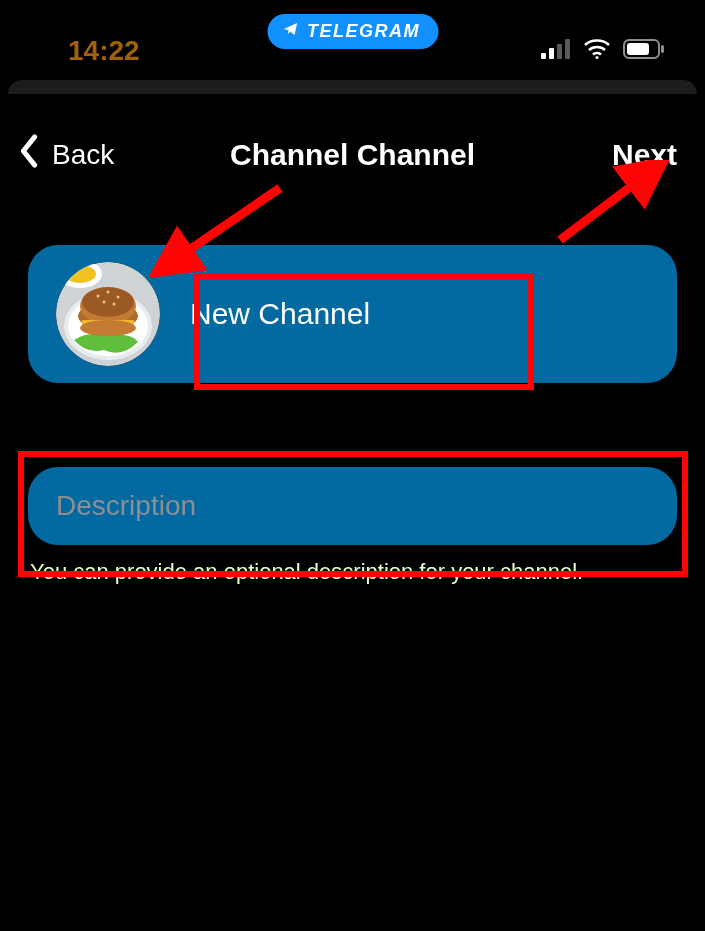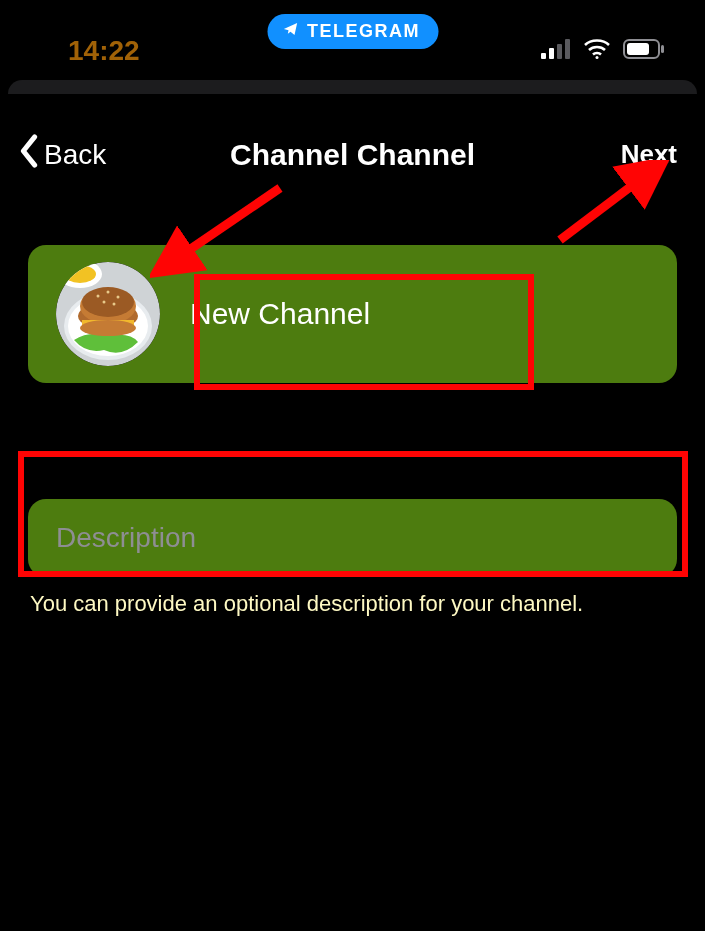--- a/index.html
+++ b/index.html
@@ -34,20 +34,21 @@
     .telegram-pill {
       position: absolute;
       left: 50%;
       top: 14px;
       transform: translateX(-50%);
       background: #1190ff;
       border-radius: 20px;
       padding: 7px 18px 7px 14px;
       display: flex;
       gap: 8px;
+      font-style: italic;
     }
     .telegram-pill .plane {
       display: inline-block;
     }
     .telegram-pill .label {
       font-size: 18px;
       font-weight: 700;
       letter-spacing: 1.5px;
       color: #ffffff;
     }
@@ -69,55 +70,55 @@
     .nav-header {
       display: flex;
       align-items: center;
       justify-content: space-between;
       padding: 40px 28px 0 18px;
       position: relative;
     }
     .nav-back {
       display: flex;
       align-items: center;
-      gap: 4px;
+      gap: 12px;
       font-size: 28px;
       font-weight: 400;
       color: #ffffff;
     }
     .nav-title {
       position: absolute;
       left: 50%;
       transform: translateX(-50%);
       font-size: 30px;
       font-weight: 600;
       color: #ffffff;
     }
     .nav-next {
-      font-size: 26px;
+      font-size: 30px;
       font-weight: 600;
       color: #ffffff;
       margin-left: 40px;
     }
 
     
     .arrow {
       position: absolute;
       pointer-events: none;
       z-index: 100;
     }
 
     
     .content {
       padding: 70px 28px 0 28px;
     }
 
     .card {
-      background: #4d7c0f;
-      border-radius: 18px;
+      background: #0369a1;
+      border-radius: 30px;
     }
 
     .name-card {
       display: flex;
       align-items: center;
       padding: 18px 18px 18px 28px;
       gap: 20px;
       height: 138px;
     }
 
@@ -155,21 +156,21 @@
       font-weight: 400;
       color: #ffffff;
       background: transparent;
       border: none;
       outline: none;
       width: 100%;
       padding-left: 10px;
     }
 
     .desc-card {
-      margin-top:116px;
+      margin-top:84px;
       padding: 22px 28px;
       height: 78px;
       display: flex;
       align-items: center;
     }
 
     .desc-input {
       font-size: 28px;
       font-weight: 400;
       color: #ffffff;

